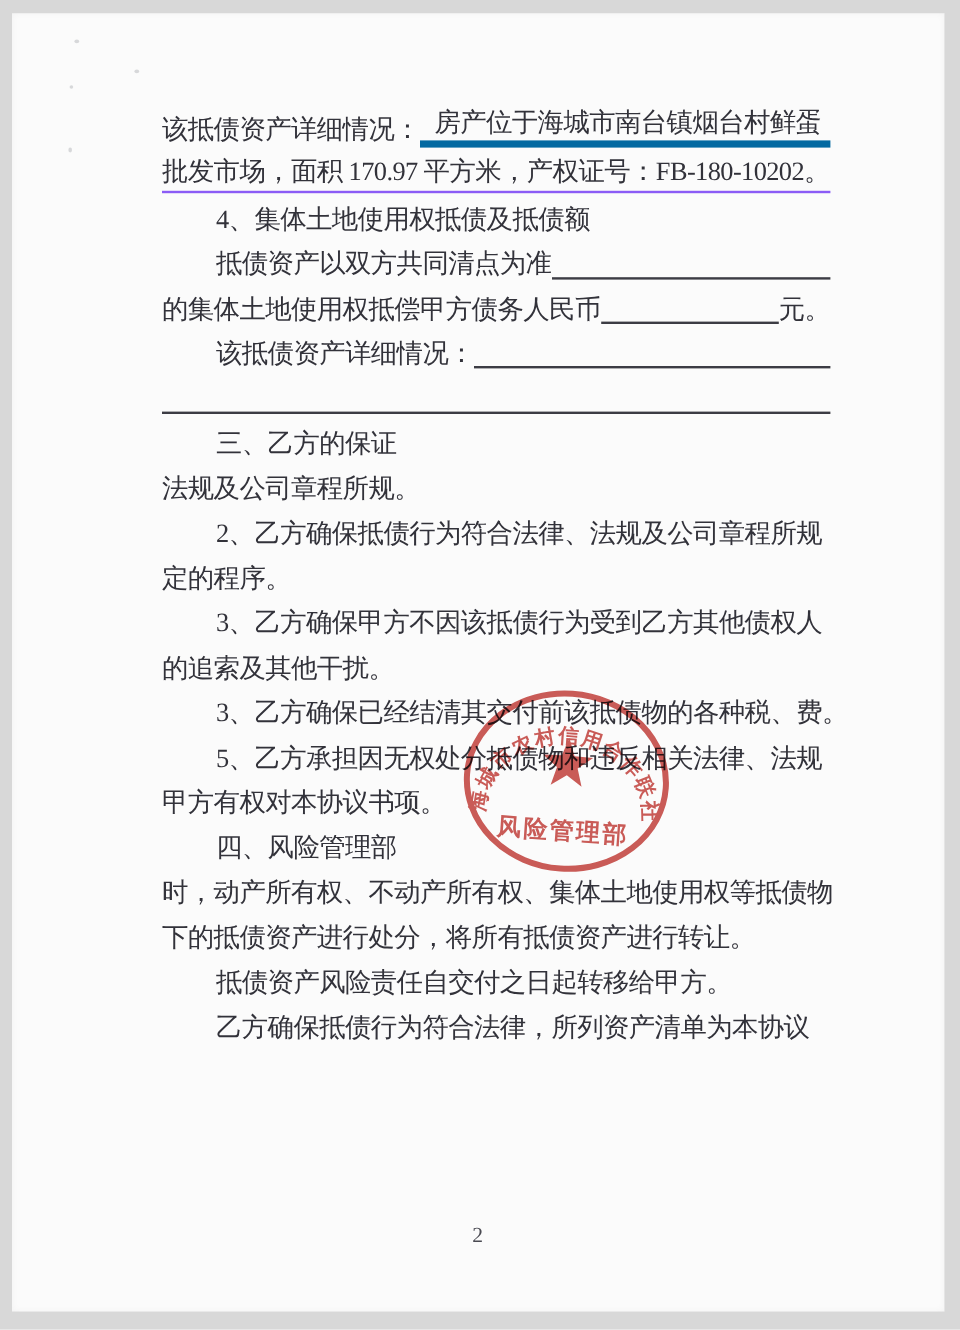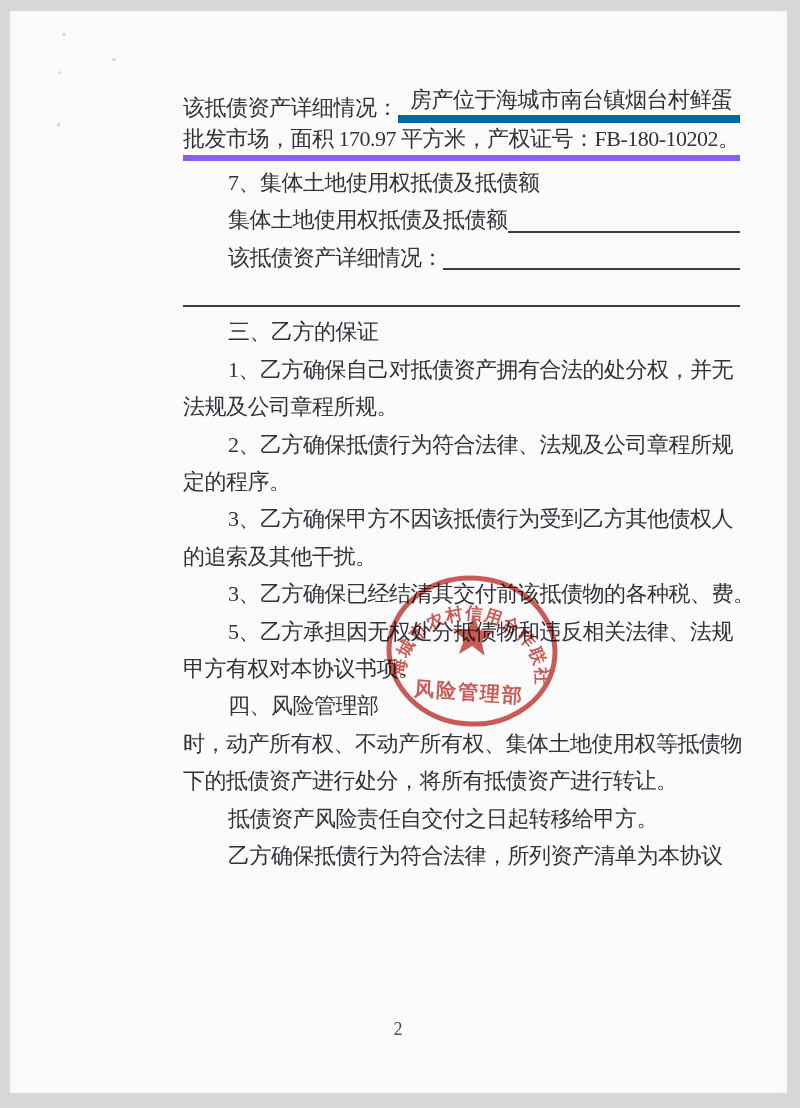--- a/index.html
+++ b/index.html
@@ -22,32 +22,31 @@
   .sp2{left:48px;top:60px;width:3px;height:3px;}
   .sp3{left:102px;top:47px;width:4px;height:3px;}
   .sp4{left:47px;top:112px;width:3px;height:4px;}
 
   .content{
     position:absolute;
     left:125px; top:75px; width:557px;
     color:#32323a;
     font-size:22px;
     letter-spacing:-0.5px;
-    margin-left:48px;
   }
   .line{
     height:37.4px;
     display:flex;
     align-items:flex-end;
     white-space:nowrap;
   }
   .line > span{display:inline-block;line-height:1.15;padding-bottom:3px;}
   .ind{padding-left:45px;}
-  .u{border-bottom:6px solid #8b5cf6;}
-  .uval{border-bottom:8px solid #0369a1;flex:1 1 auto;padding-left:12px;}
+  .u{border-bottom:2px solid #8b5cf6;}
+  .uval{border-bottom:6px solid #0369a1;flex:1 1 auto;padding-left:12px;}
   .fill{flex:1 1 auto;border-bottom:2px solid #3c3c44;align-self:flex-end;height:0;margin-bottom:3px;min-width:40px;}
   .wide{width:100%;}
 
   .pagenum{
     position:absolute;
     left:0; right:0; top:1008px;
     text-align:center;
     font-size:18px;
     color:#4a4a52;
     letter-spacing:1px;
@@ -93,45 +92,47 @@
     <div class="line">
       <span>该抵债资产详细情况：</span>
       <span class="uval">房产位于海城市南台镇烟台村鲜蛋</span>
     </div>
 
     <div class="line">
       <span class="u wide">批发市场，面积 170.97 平方米，产权证号：FB-180-10202。</span>
     </div>
 
     <div class="line ind">
-      <span>7、集体土地使用权抵债及抵债额</span>
+      <span>4、集体土地使用权抵债及抵债额</span>
     </div>
 
     <div class="line ind">
-      <span>集体土地使用权抵债及抵债额</span>
+      <span>抵债资产以双方共同清点为准</span>
       <span class="fill"></span>
     </div>
 
+    <div class="line">
+      <span>的集体土地使用权抵偿甲方债务人民币</span>
+      <span class="fill"></span>
+      <span>元。</span>
+    </div>
 
     <div class="line ind">
       <span>该抵债资产详细情况：</span>
       <span class="fill"></span>
     </div>
 
     <div class="line">
       <span class="fill"></span>
     </div>
 
     <div class="line ind">
       <span>三、乙方的保证</span>
     </div>
 
-    <div class="line ind">
-      <span>1、乙方确保自己对抵债资产拥有合法的处分权，并无</span>
-    </div>
     <div class="line">
       <span>法规及公司章程所规。</span>
     </div>
 
     <div class="line ind">
       <span>2、乙方确保抵债行为符合法律、法规及公司章程所规</span>
     </div>
     <div class="line">
       <span>定的程序。</span>
     </div>

